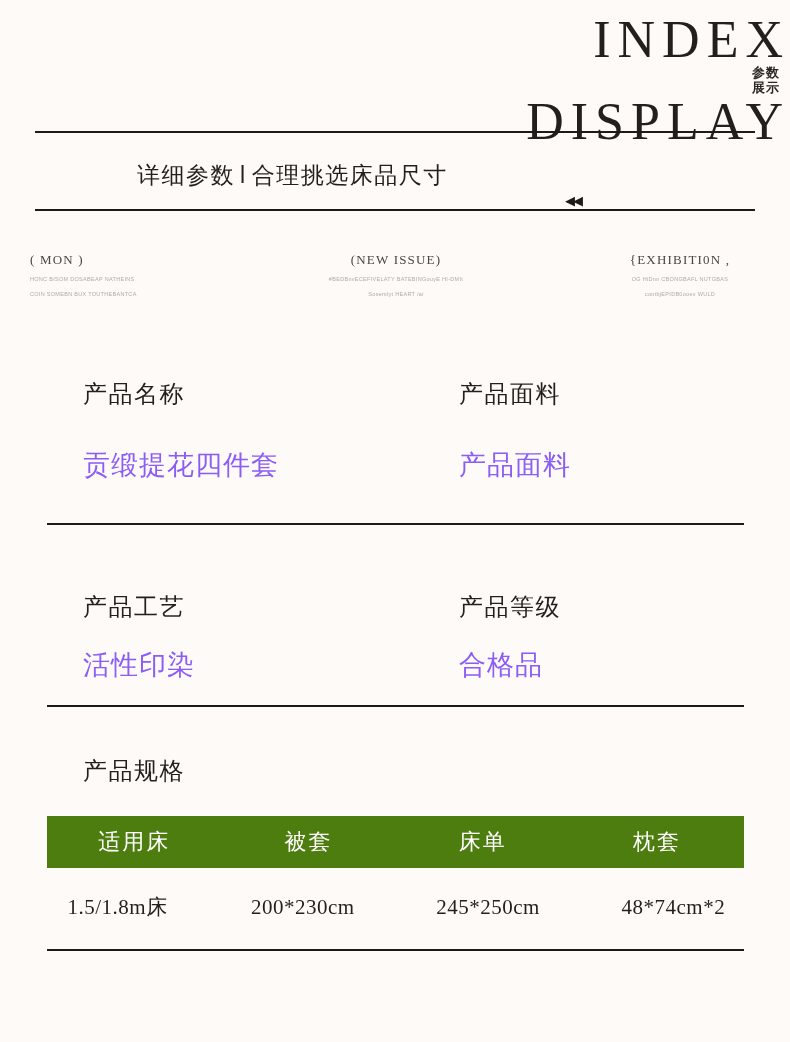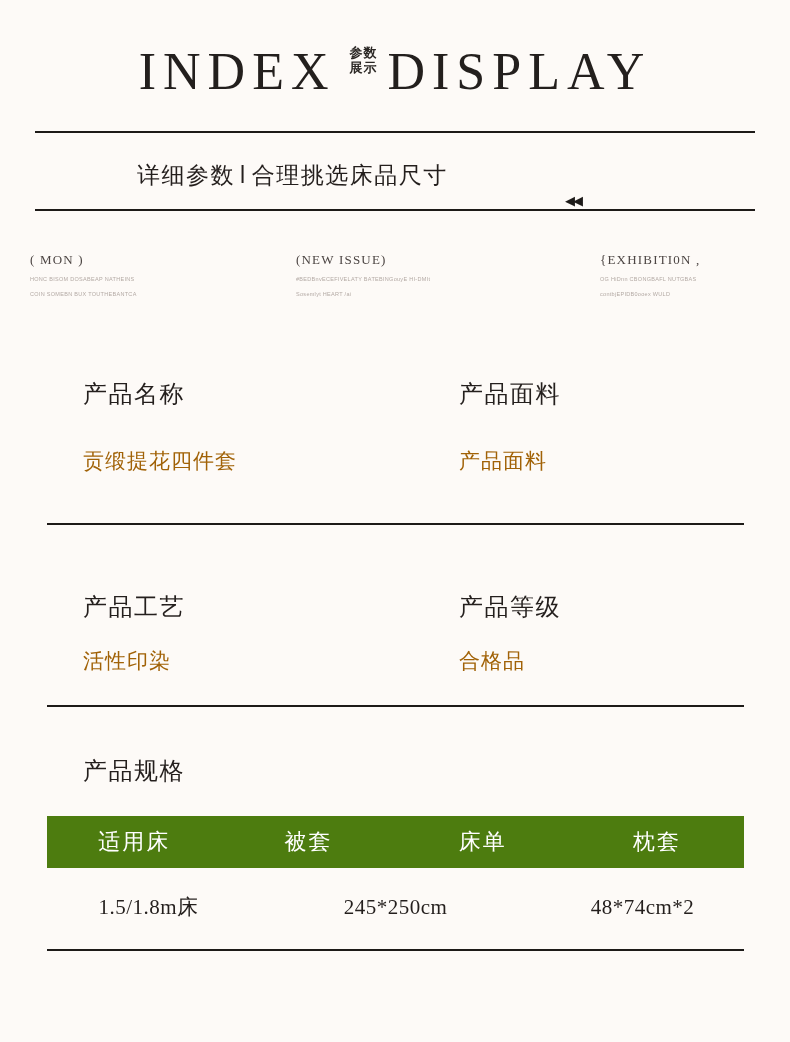--- a/index.html
+++ b/index.html
@@ -22,22 +22,23 @@
   }
 
   
   .header {
     position: absolute;
     top: 46px;
     left: 0;
     width: 790px;
     height: 70px;
     display: flex;
-    align-items: flex-start;
+    align-items: flex-end;
     justify-content: center;
+    flex-direction: column;
   }
   .index-word, .display-word {
     font-family: "Liberation Serif", serif;
     font-size: 52px;
     letter-spacing: 7px;
     font-weight: 400;
     color: #231f1d;
     line-height: 1;
   }
   .header-mid {
@@ -101,20 +102,21 @@
   
   .caps {
     position: absolute;
     top: 252px;
     left: 0;
     width: 716px;
     height: 60px;
   }
   .cap {
     position: absolute;
+    text-align: center;
   }
   .cap .cap-title {
     font-family: "Liberation Serif", serif;
     font-size: 13px;
     letter-spacing: 1.2px;
     color: #4c4543;
     white-space: nowrap;
   }
   .cap .cap-line {
     font-family: "Liberation Sans", sans-serif;
@@ -140,23 +142,23 @@
     position: absolute;
     font-family: "Liberation Sans", sans-serif;
     font-size: 24px;
     letter-spacing: 1.5px;
     color: #241f1d;
     white-space: nowrap;
   }
   .spec-value {
     position: absolute;
     font-family: Liberation Mono, monospace;
-    font-size: 21px;
+    font-size: 27px;
     letter-spacing: 1px;
-    color: #a16207;
+    color: #8b5cf6;
     white-space: nowrap;
   }
   .col-left { left: 83px; }
   .col-right { left: 459px; }
 
   .divider {
     position: absolute;
     left: 47px;
     width: 697px;
     height: 2px;
@@ -265,20 +267,21 @@
 
   <div class="table">
     <div class="table-head">
       <div>适用床</div>
       <div>被套</div>
       <div>床单</div>
       <div>枕套</div>
     </div>
     <div class="table-body">
       <div>1.5/1.8m床</div>
+      <div>200*230cm</div>
       <div>245*250cm</div>
       <div>48*74cm*2</div>
     </div>
   </div>
 
   <div class="divider divider-3"></div>
 
 </div>
 
 </body></html>

